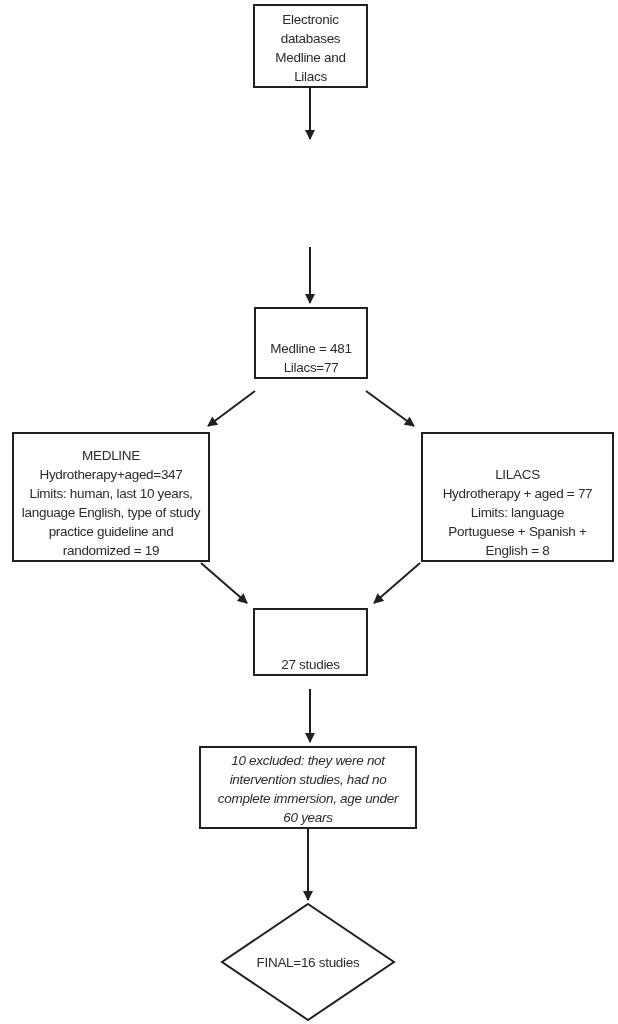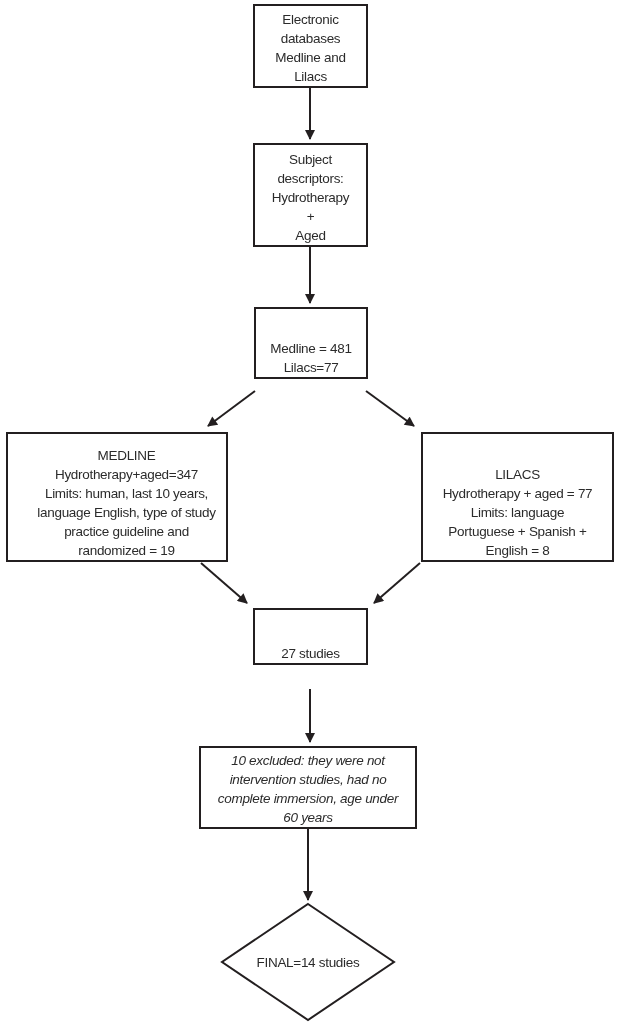--- a/index.html
+++ b/index.html
@@ -37,23 +37,23 @@
     letter-spacing: -0.3px;
   }
   .node-text {
     white-space: pre-line;
     padding: 0 2px;
   }
   
   .n-databases   { left: 253px; top: 4px;   width: 115px; height: 84px; }
   .n-descriptors { left: 253px; top: 143px; width: 115px; height: 104px; }
   .n-results     { left: 254px; top: 307px; width: 114px; height: 72px; }
-  .n-medline     { left: 6px;   top: 432px; width: 222px; height: 130px; padding-left: 19px; }
+  .n-medline     { left: 12px;   top: 432px; width: 198px; height: 130px; }
   .n-lilacs      { left: 421px; top: 432px; width: 193px; height: 130px; }
-  .n-studies     { left: 253px; top: 608px; width: 115px; height: 57px; }
+  .n-studies     { left: 253px; top: 608px; width: 115px; height: 68px; }
   .n-excluded    { left: 199px; top: 746px; width: 218px; height: 83px; font-style: italic; }
   .n-final-label {
     position: absolute;
     left: 222px; top: 904px; width: 172px; height: 116px;
     display: flex;
     align-items: center;
     justify-content: center;
     text-align: center;
     color: #2b2b2b;
     font-size: 13.5px;
@@ -84,27 +84,20 @@
     <polygon points="308,904 394,962 308,1020 222,962" fill="#ffffff" stroke="#231f20" stroke-width="2"></polygon>
   </svg>
 
   <div class="node n-databases">
     <span class="node-text">Electronic
 databases
 Medline and
 Lilacs</span>
   </div>
 
-  <div class="node n-descriptors">
-    <span class="node-text">Subject
-descriptors:
-Hydrotherapy
-+
-Aged</span>
-  </div>
 
   <div class="node n-results">
     <span class="node-text">Medline = 481
 Lilacs=77</span>
   </div>
 
   <div class="node n-medline">
     <span class="node-text">MEDLINE
 Hydrotherapy+aged=347
 Limits: human, last 10 years,
@@ -126,16 +119,16 @@
   </div>
 
   <div class="node n-excluded">
     <span class="node-text">10 excluded: they were not
 intervention studies, had no
 complete immersion, age under
 60 years</span>
   </div>
 
   <div class="n-final-label">
-    <span class="node-text">FINAL=14 studies</span>
+    <span class="node-text">FINAL=16 studies</span>
   </div>
 
 </div>
 
 </body></html>

